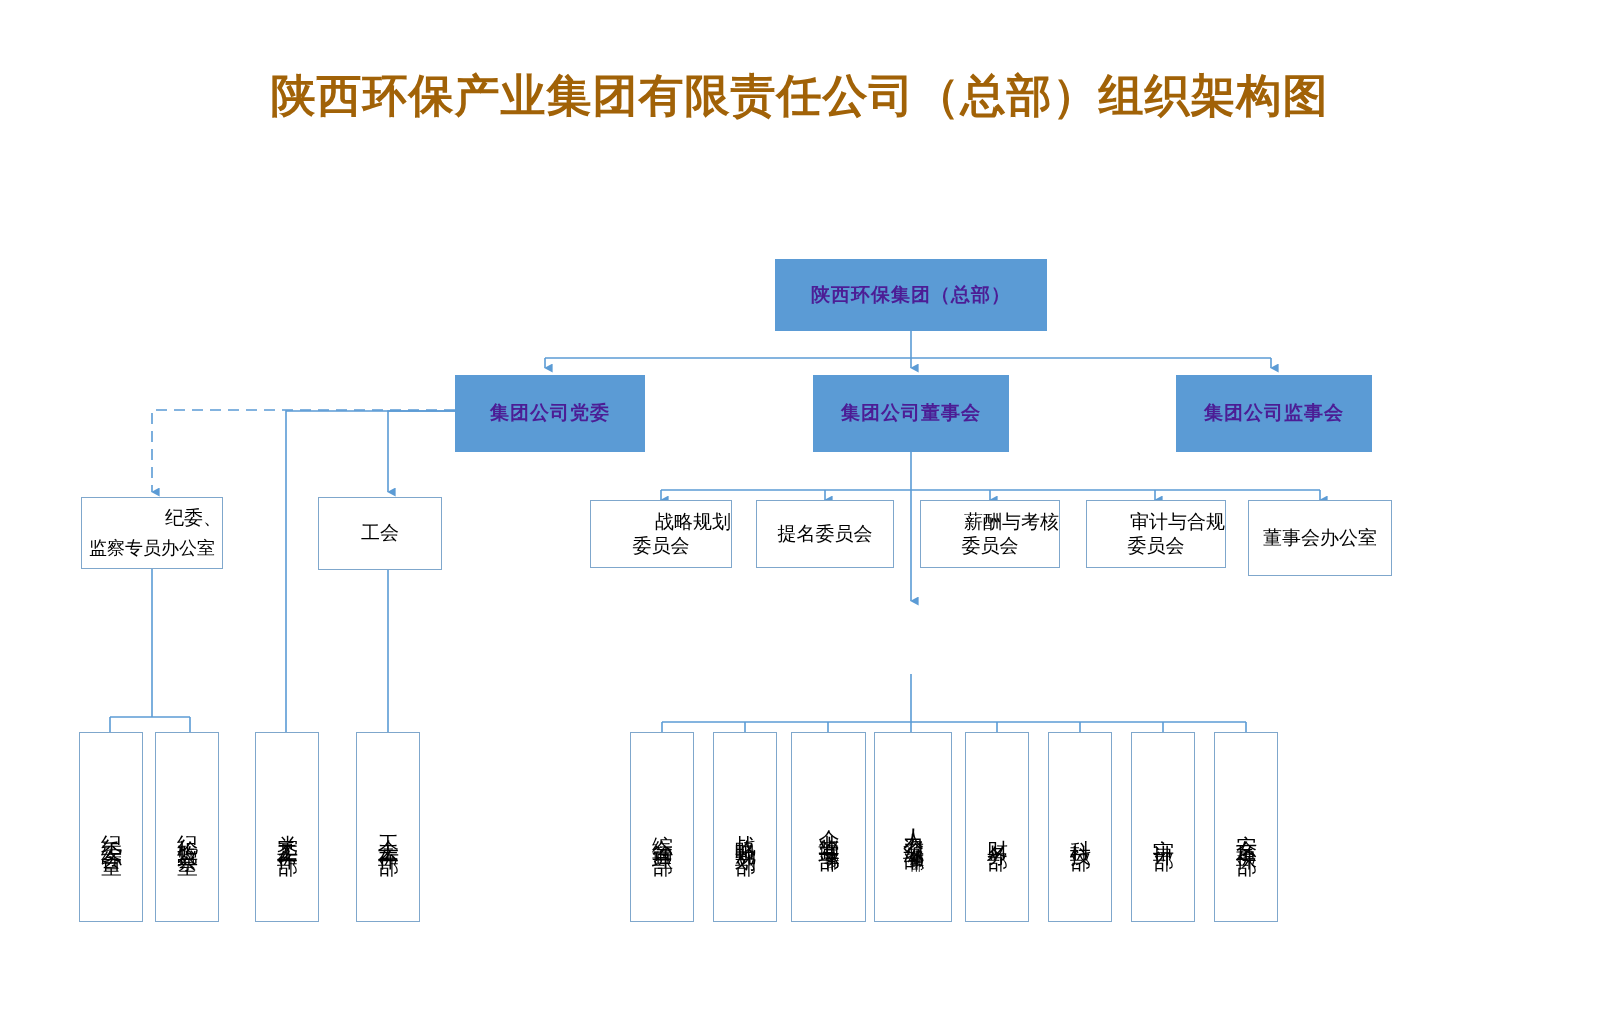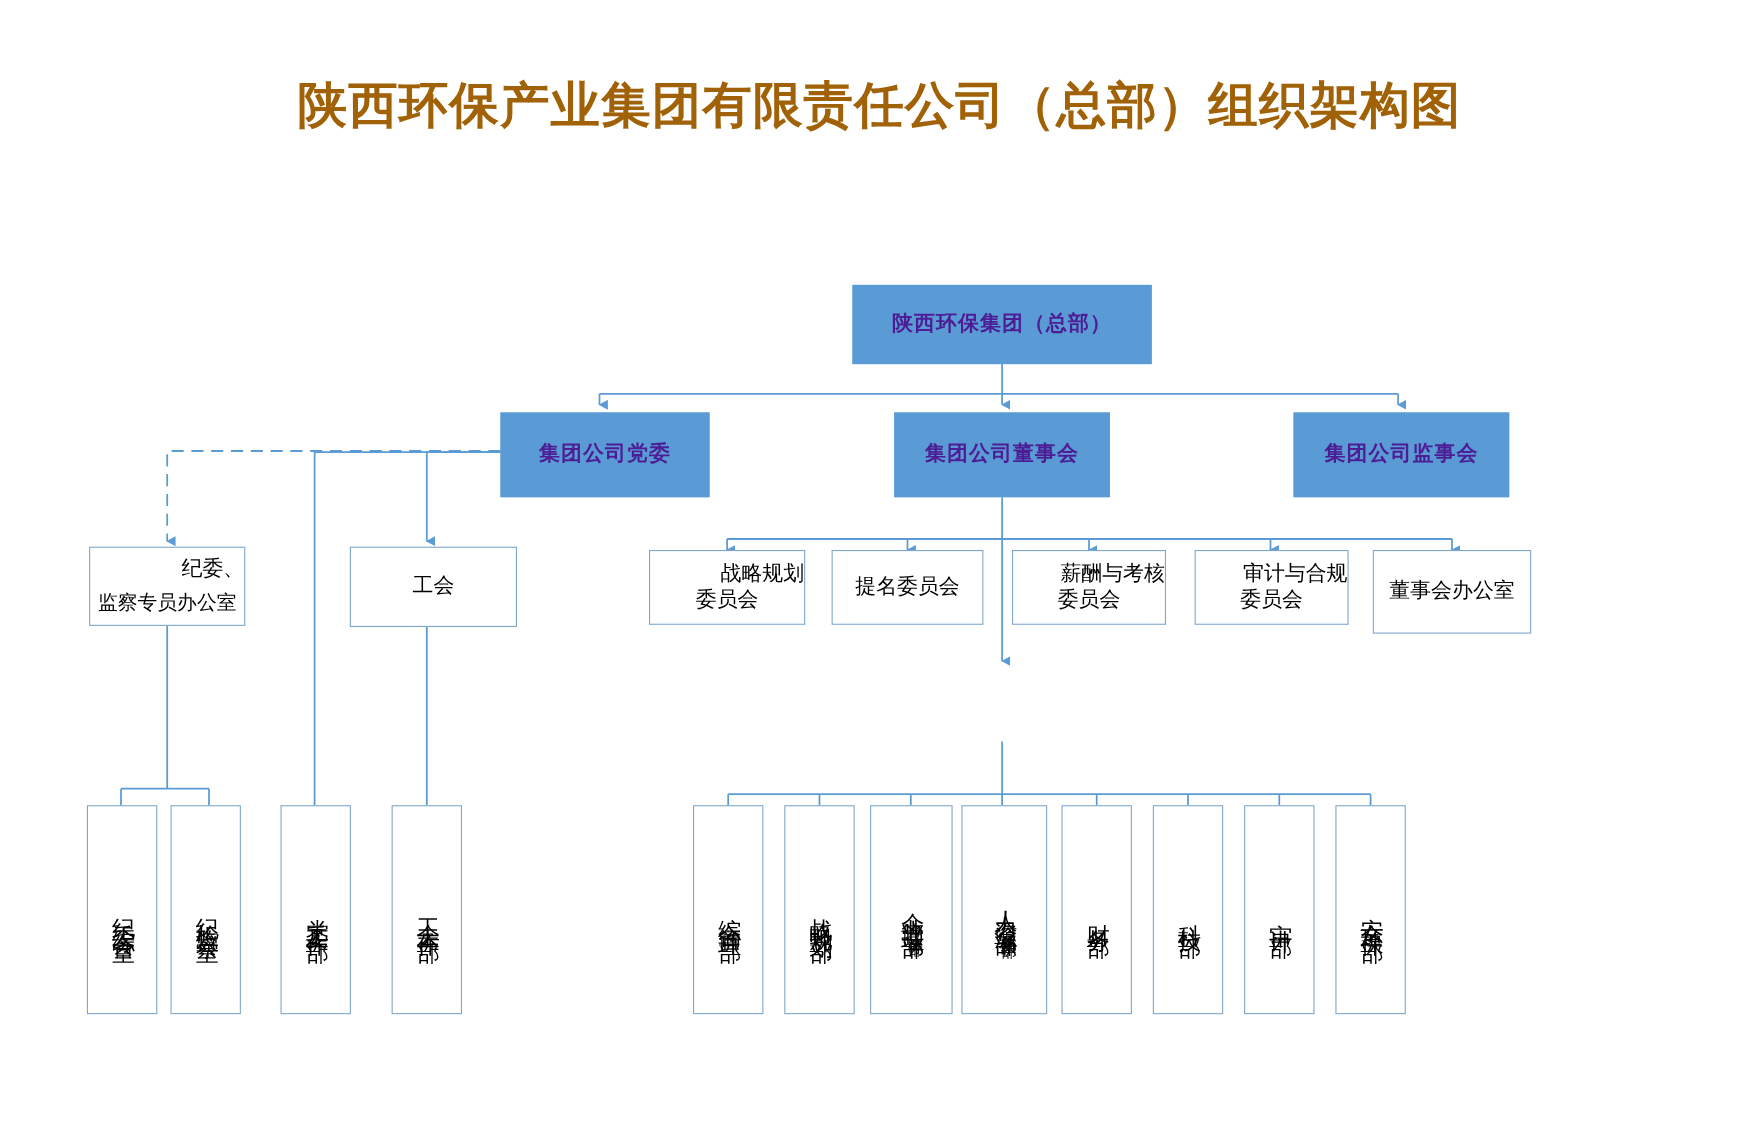--- a/index.html
+++ b/index.html
@@ -165,21 +165,21 @@
   <div class="node blue" style="left:1176px;top:375px;width:196px;height:77px;">
     <span>集团公司监事会</span>
   </div>
 
   <div class="node plain two-tier" style="left:81px;top:497px;width:142px;height:72px;">
     <span class="lines">
       <span class="l1">纪委、</span>
       <span class="l2">监察专员办公室</span>
     </span>
   </div>
-  <div class="node plain" style="left:318px;top:497px;width:152px;height:73px;">
+  <div class="node plain" style="left:318px;top:497px;width:124px;height:73px;">
     <span>工会</span>
   </div>
 
   <div class="node plain two-tier" style="left:590px;top:500px;width:142px;height:68px;">
     <span class="lines">
       <span class="l1">战略规划</span>
       <span class="l2" style="font-size:19px;margin-top:2px;">委员会</span>
     </span>
   </div>
   <div class="node plain" style="left:756px;top:500px;width:138px;height:68px;">

